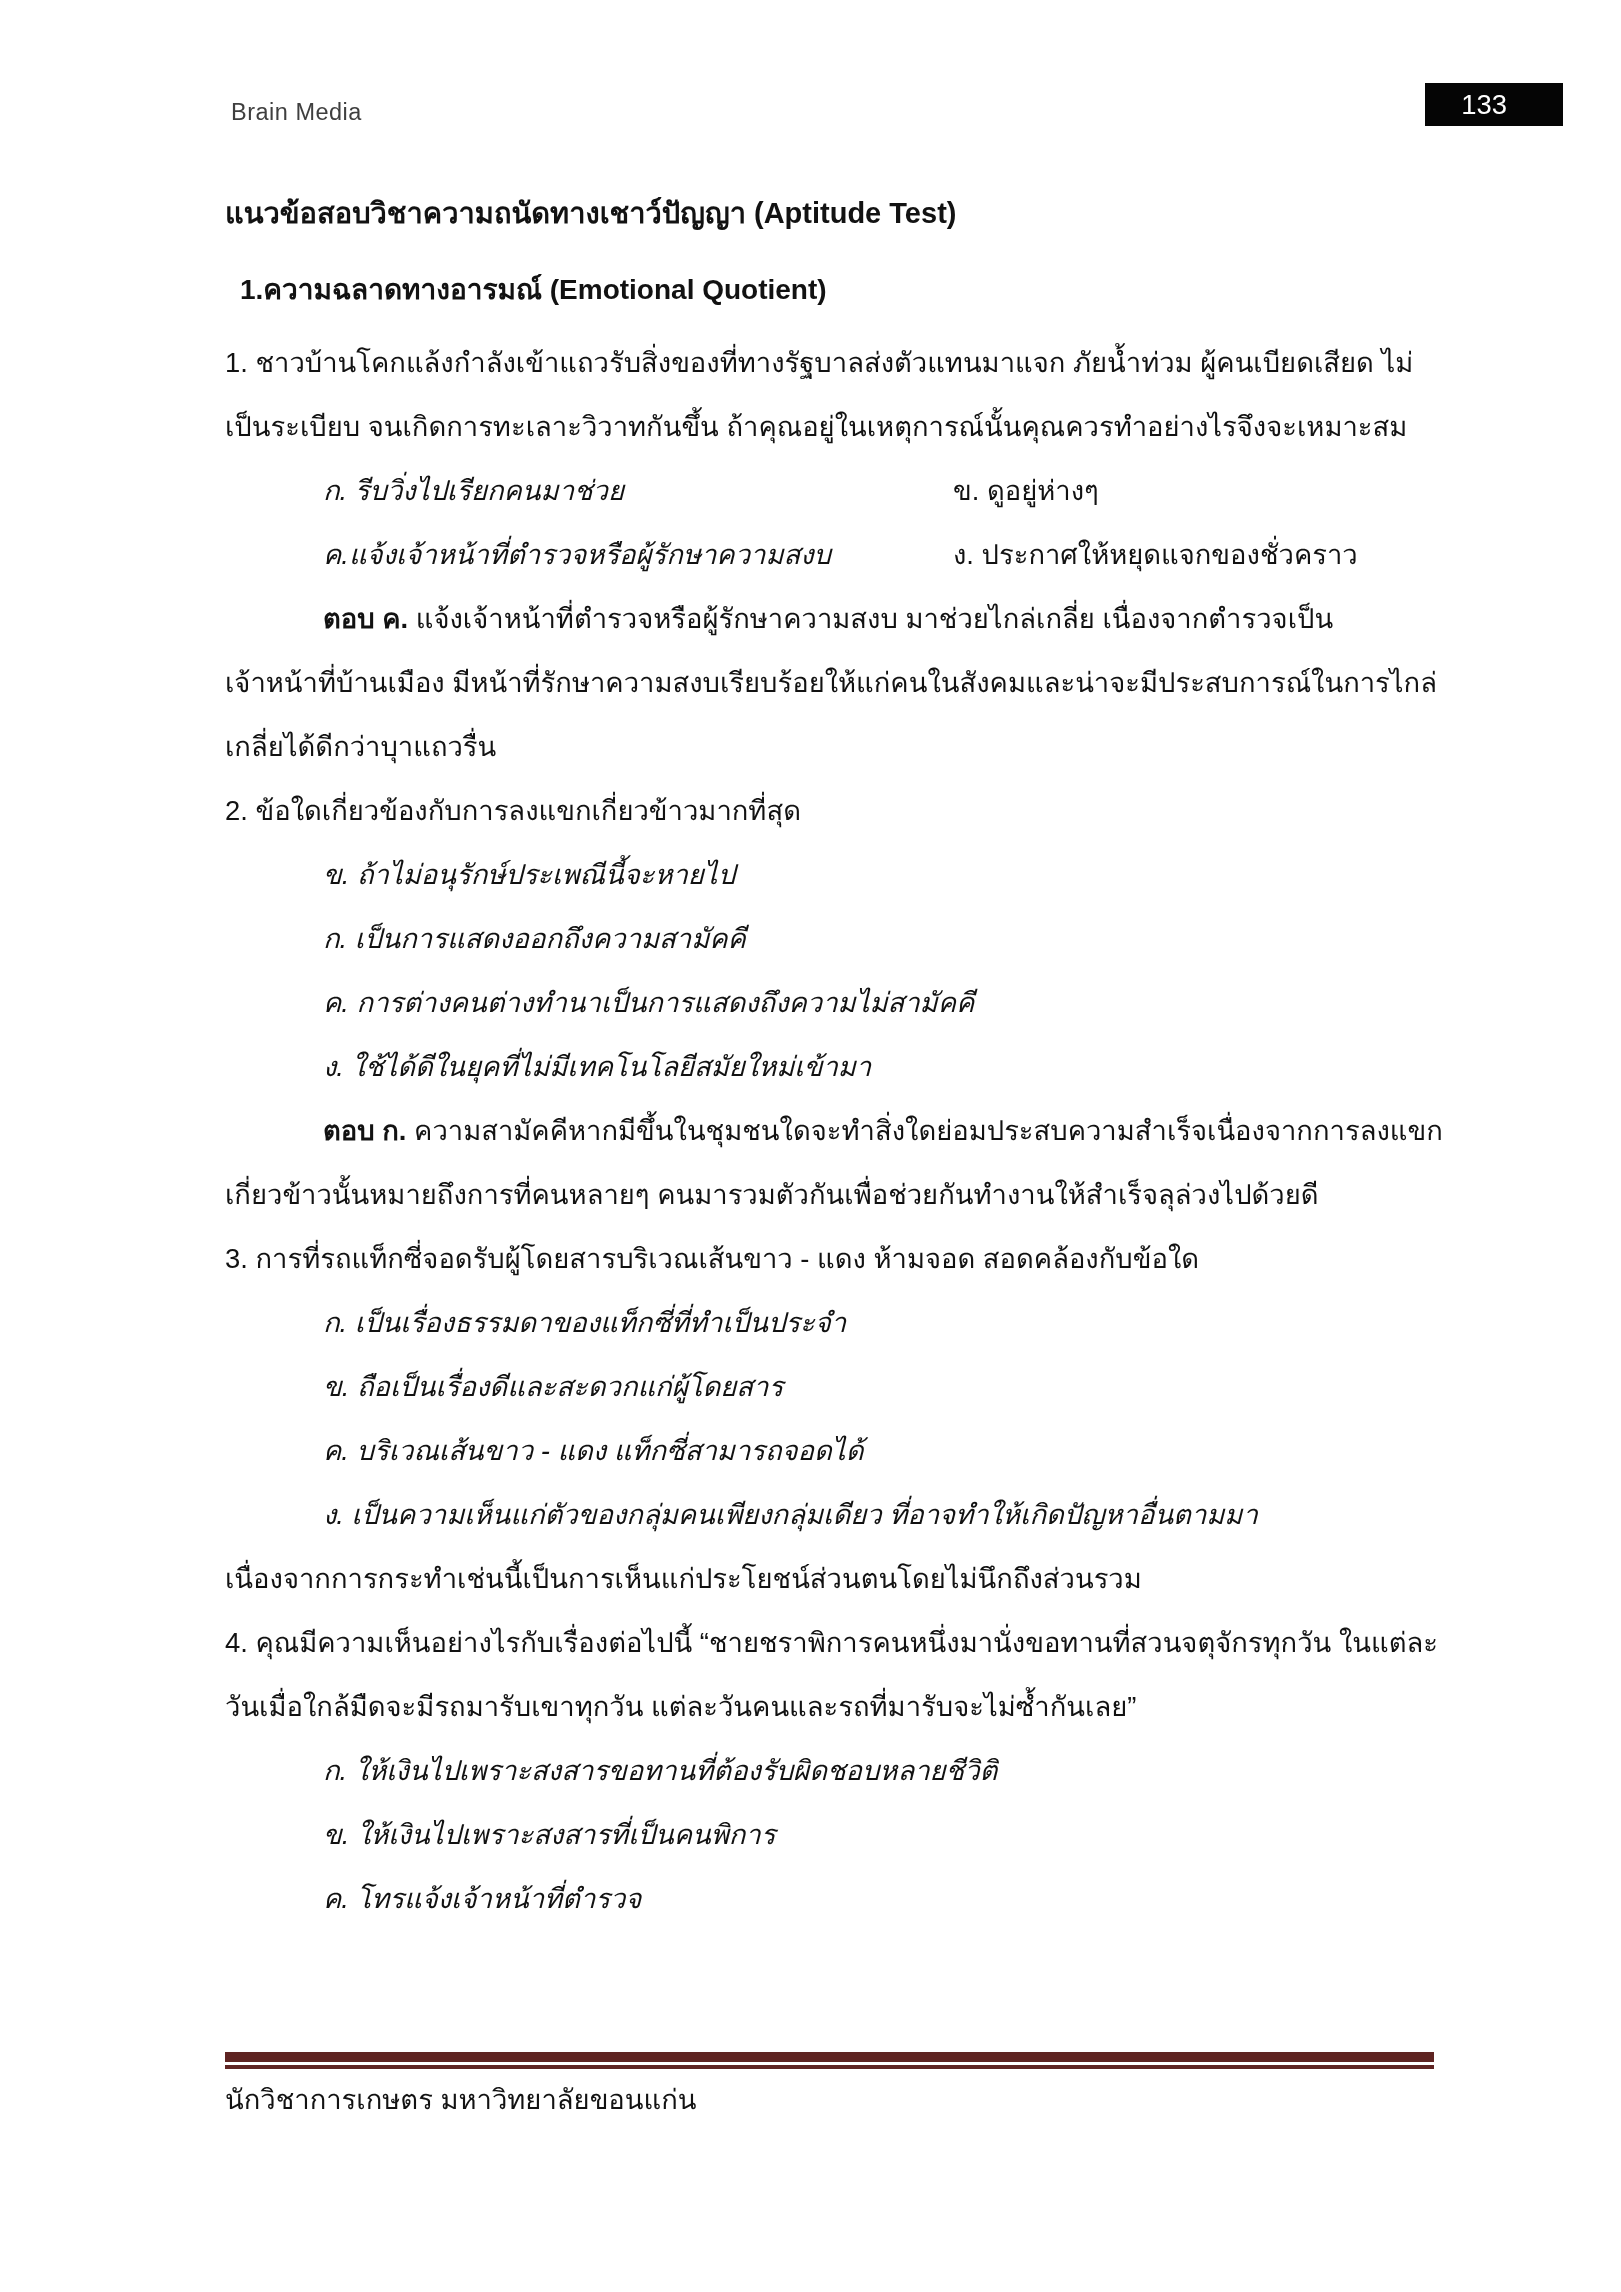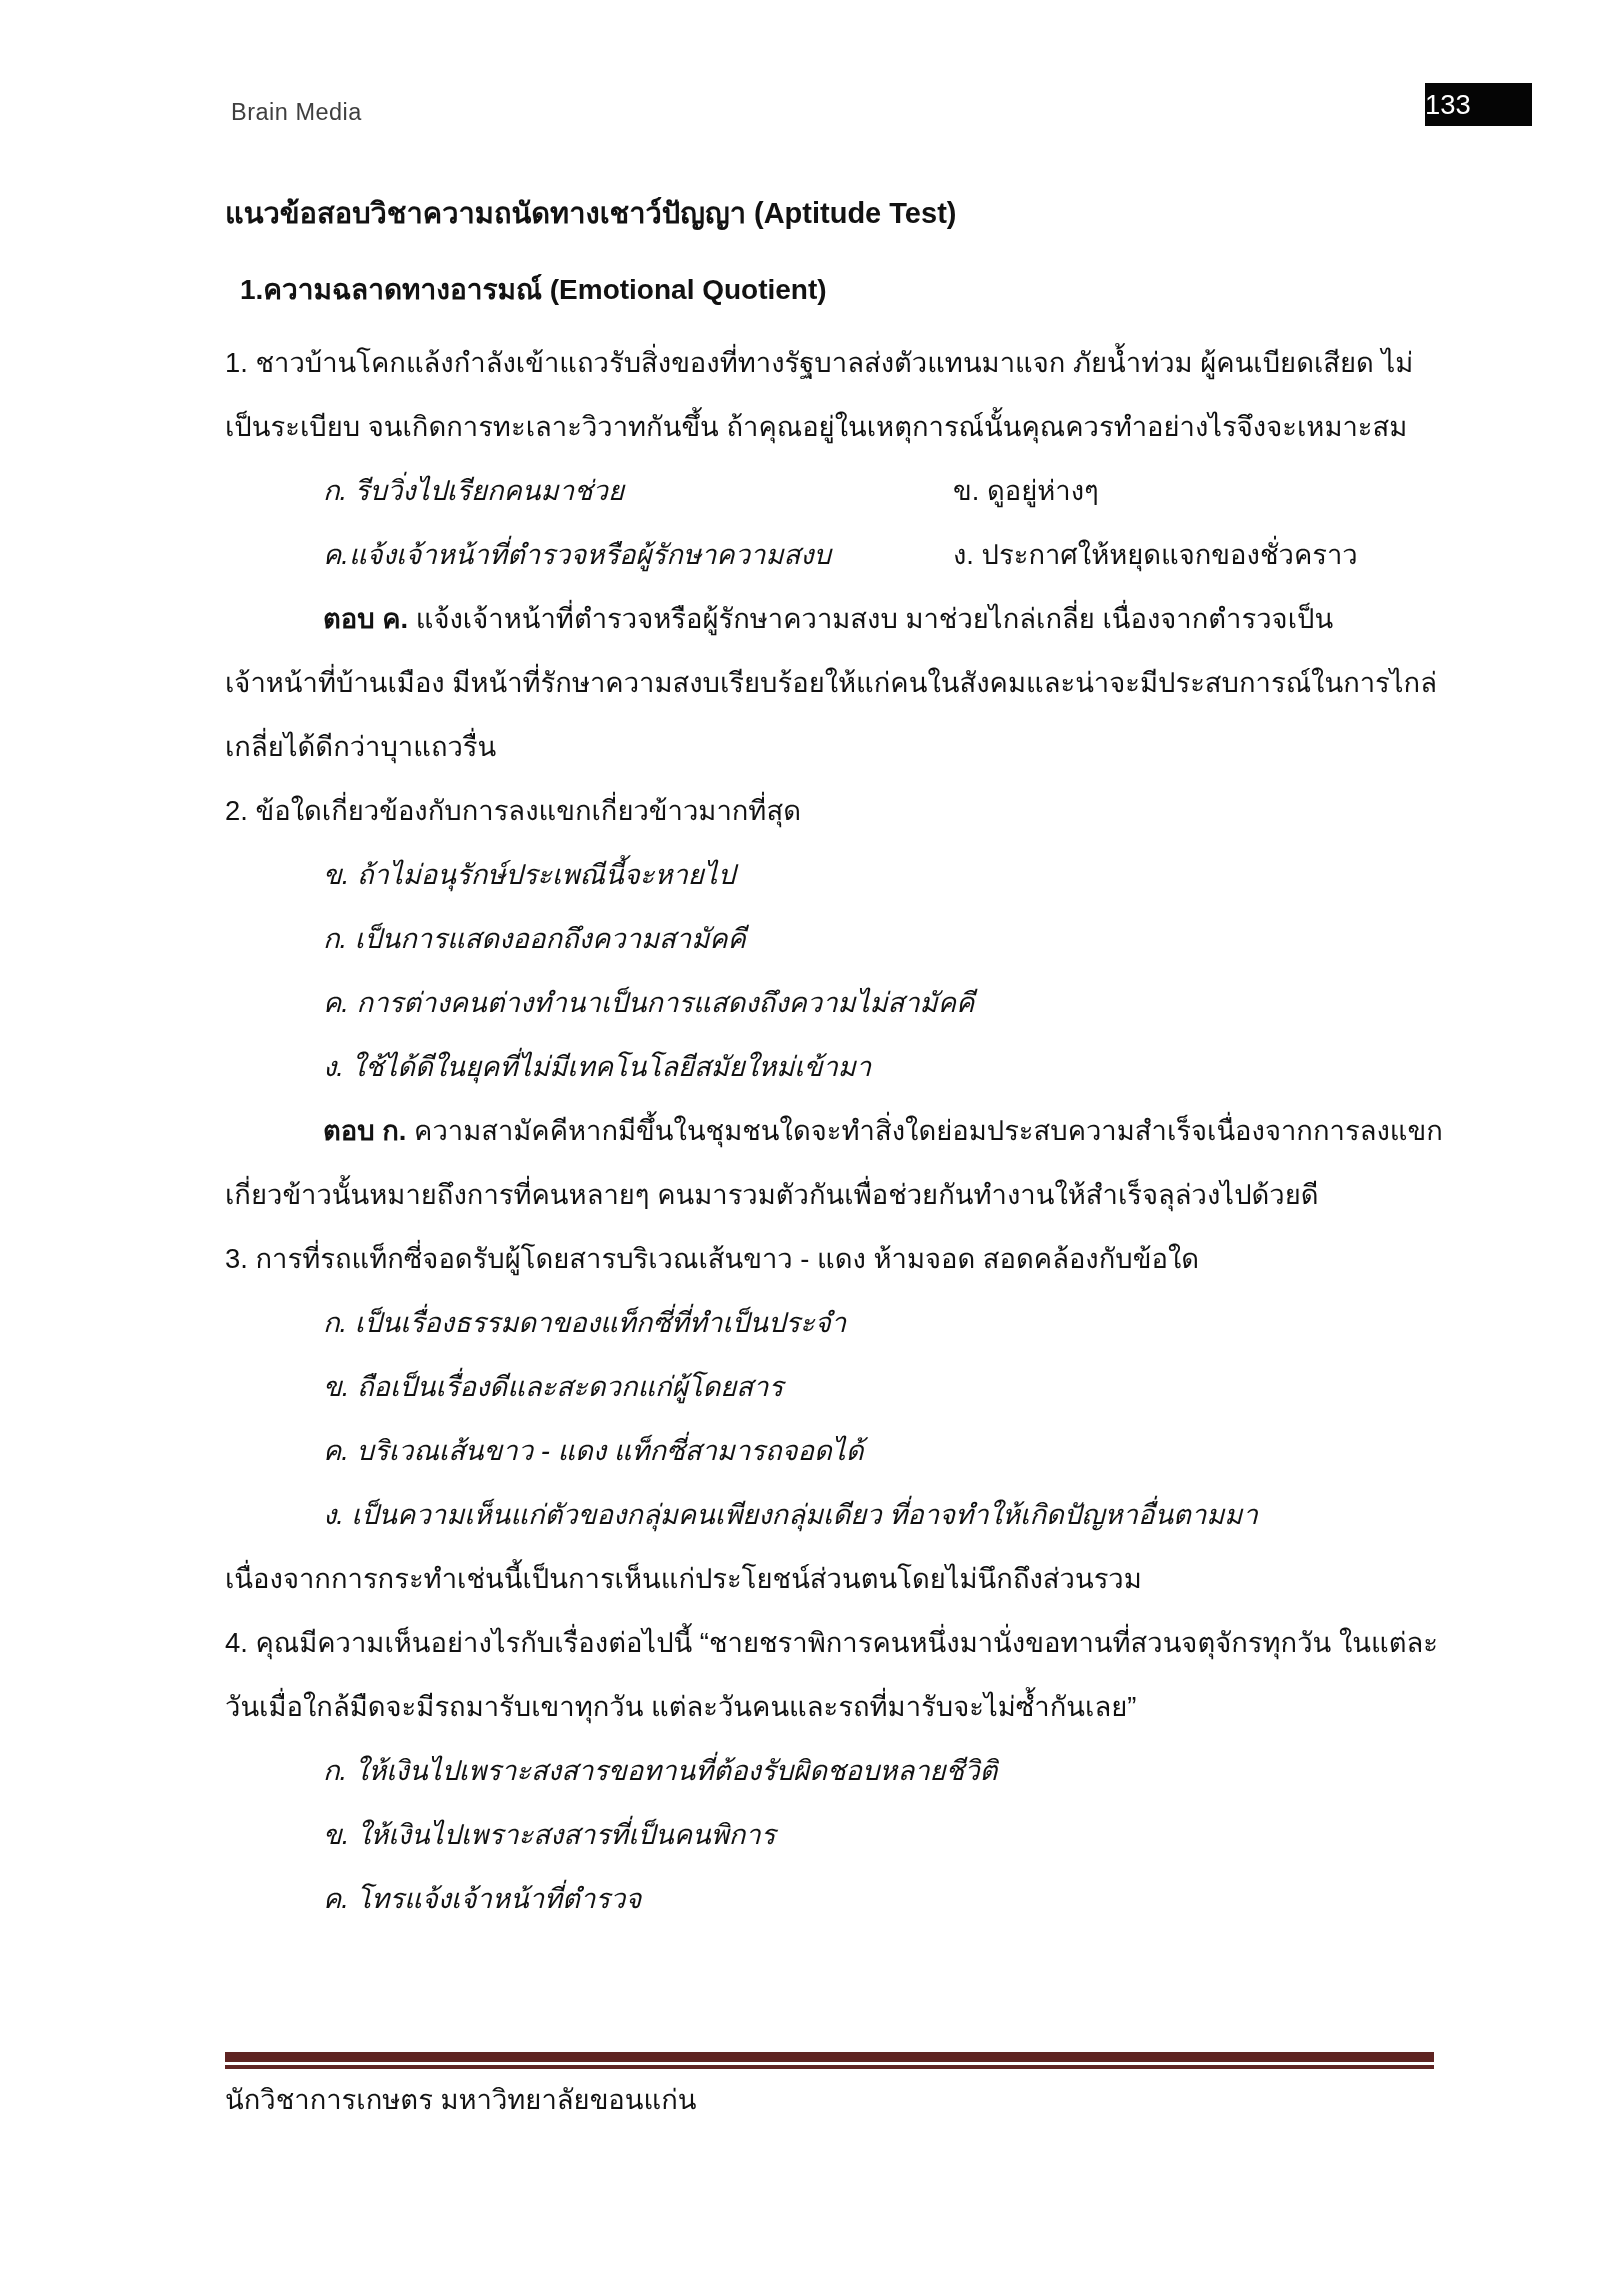--- a/index.html
+++ b/index.html
@@ -1,24 +1,25 @@
 <!DOCTYPE html>
 <html><head>
 <meta charset="utf-8">
 <style>
   html, body { margin:0; padding:0; background:#ffffff; }
   .page {
     position:relative; width:1532px; height:2293px; background:#ffffff;
     font-family:"Liberation Sans","DejaVu Sans",sans-serif; color:#121212;
     overflow:hidden;
+    padding-left:32px;
   }
   .brand { position:absolute; top:99px; left:231px; font-size:23.5px; color:#3f3f3f; letter-spacing:0.5px; }
   .pagenum-box {
     position:absolute; top:83px; left:1425px; width:138px; height:43px;
-    background:#050505; color:#ffffff; text-align:left;
+    background:#050505; color:#ffffff; text-align:center;
   }
   .pagenum-box span { display:inline-block; line-height:43px; padding-right:19.6px; font-size:27.4px; }
   .title {
     position:absolute; top:190px; left:225px; width:1209px;
     font-weight:bold; font-size:29px; white-space:nowrap;
   }
   .section-heading { position:absolute; top:267px; left:240px; font-weight:bold; font-size:28px; white-space:nowrap; }
   .body-flow { position:absolute; top:331px; left:225px; width:1209px; font-size:27.4px; }
   .line { position:relative; height:64px; line-height:64px; white-space:nowrap; }
   .choice-row .cell-left { display:inline-block; margin-left:98px;font-style:italic; }

